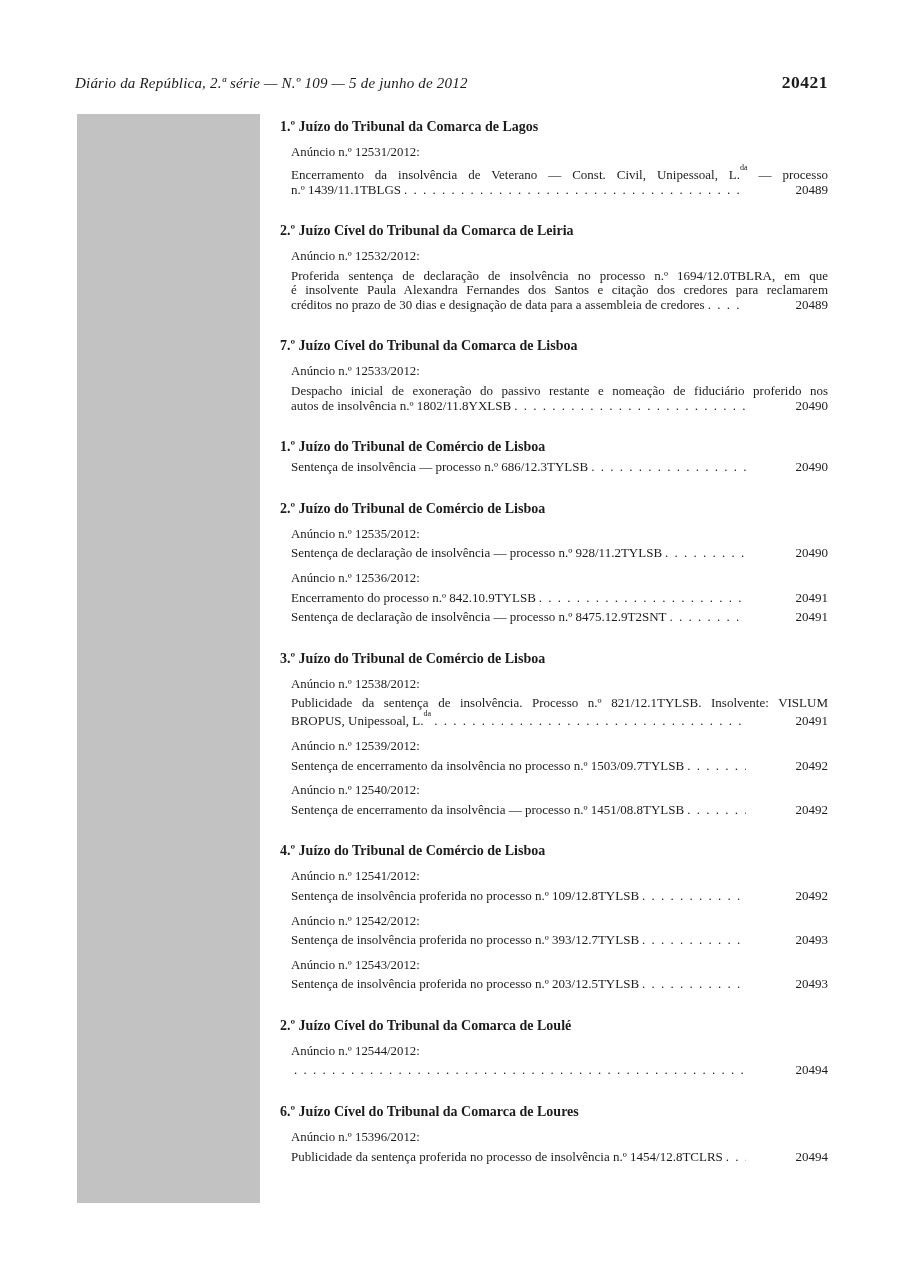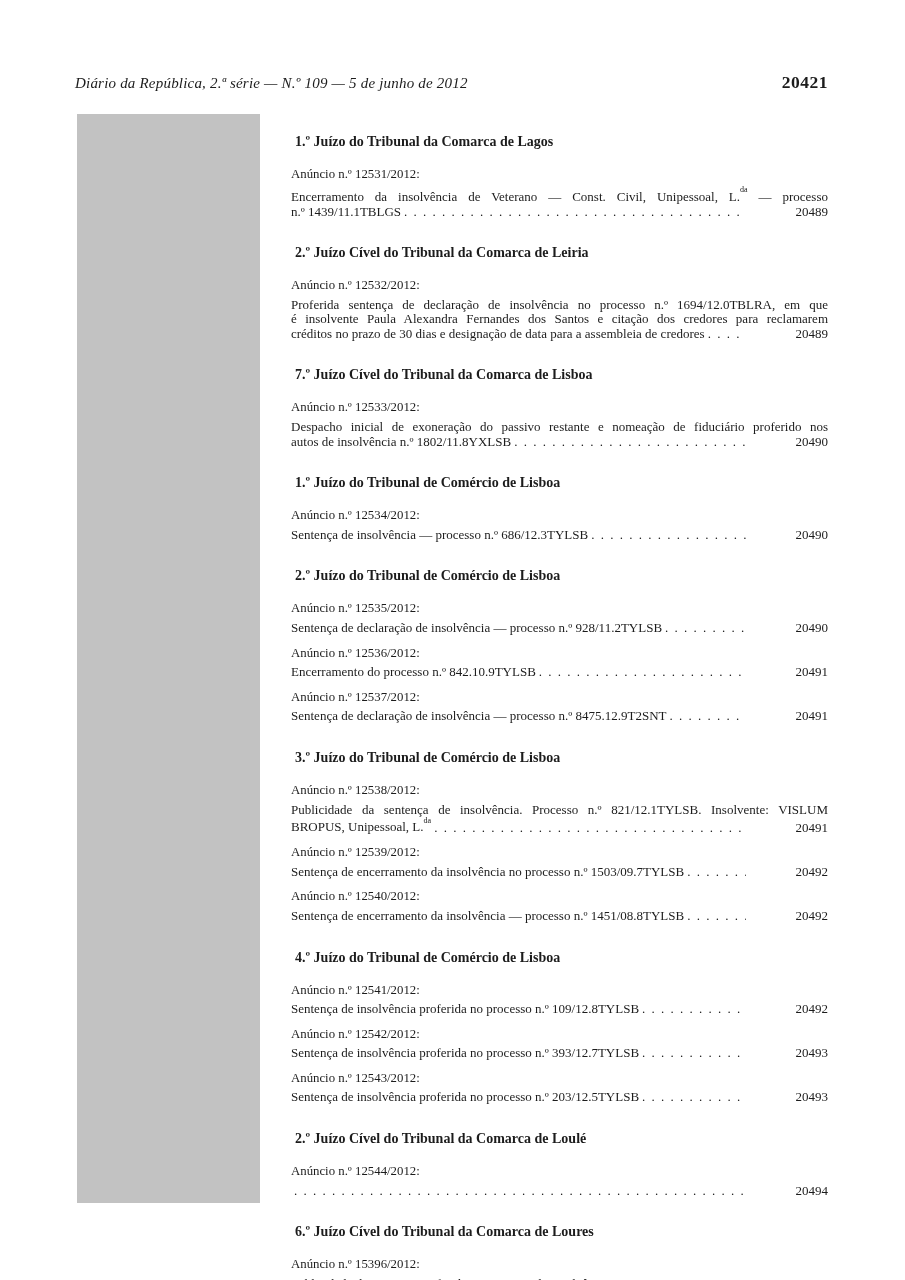--- a/index.html
+++ b/index.html
@@ -27,21 +27,21 @@
     background: #c2c2c2;
   }
 
   
   .toc {
     position: absolute; left: 278px; top: 116px; width: 550px;
   }
   .section { margin: 0; }
   .section + .section { margin-top: 25px; }
   .section-heading {
-    margin: 17px; font-size: 14px; line-height: 17px; font-weight: bold;
+    margin: 2px; font-size: 14px; line-height: 17px; font-weight: bold;
   }
   .entry-label {
     margin: 10px 0 0 13px;
     font-size: 12.8px; line-height: 14.6px; font-weight: normal;
   }
   .entry-body {
     margin: 5px 0 0 13px;
     font-size: 13px; line-height: 14.6px;
   }
   .line { margin: 0; }
@@ -103,21 +103,20 @@
           <div class="line just">Despacho inicial de exoneração do passivo restante e nomeação de fiduciário proferido nos</div>
           <div class="line last">
             <span class="txt">autos de insolvência n.º 1802/11.8YXLSB</span>
             <span class="dots">. . . . . . . . . . . . . . . . . . . . . . . . . . . . . . . . . . . . . . . . . . . . . . . . . . . . . . . . . . . . . . . . . . . . . . . . . . . . . . . . . . . . . . . . . . . . . . . . . . . . . . . . . . . . . . . . . . . . . . . . . . . . . . . . . . . . . . . . . . . . . . . . . . . . . . . . . . . . . . . .</span>
             <span class="pg">20490</span>
           </div>
         </div>
       </div>
       <div class="section">
         <h2 class="section-heading">1.º Juízo do Tribunal de Comércio de Lisboa</h2>
-        <div class="entry-label">Anúncio n.º 12534/2012:</div>
         <div class="entry-body">
           <div class="line last">
             <span class="txt">Sentença de insolvência — processo n.º 686/12.3TYLSB</span>
             <span class="dots">. . . . . . . . . . . . . . . . . . . . . . . . . . . . . . . . . . . . . . . . . . . . . . . . . . . . . . . . . . . . . . . . . . . . . . . . . . . . . . . . . . . . . . . . . . . . . . . . . . . . . . . . . . . . . . . . . . . . . . . . . . . . . . . . . . . . . . . . . . . . . . . . . . . . . . . . . . . . . . . .</span>
             <span class="pg">20490</span>
           </div>
         </div>
       </div>
       <div class="section">
         <h2 class="section-heading">2.º Juízo do Tribunal de Comércio de Lisboa</h2>
@@ -130,21 +129,20 @@
           </div>
         </div>
         <div class="entry-label">Anúncio n.º 12536/2012:</div>
         <div class="entry-body">
           <div class="line last">
             <span class="txt">Encerramento do processo n.º 842.10.9TYLSB</span>
             <span class="dots">. . . . . . . . . . . . . . . . . . . . . . . . . . . . . . . . . . . . . . . . . . . . . . . . . . . . . . . . . . . . . . . . . . . . . . . . . . . . . . . . . . . . . . . . . . . . . . . . . . . . . . . . . . . . . . . . . . . . . . . . . . . . . . . . . . . . . . . . . . . . . . . . . . . . . . . . . . . . . . . .</span>
             <span class="pg">20491</span>
           </div>
         </div>
-        <div class="entry-label">Anúncio n.º 12537/2012:</div>
         <div class="entry-body">
           <div class="line last">
             <span class="txt">Sentença de declaração de insolvência — processo n.º 8475.12.9T2SNT</span>
             <span class="dots">. . . . . . . . . . . . . . . . . . . . . . . . . . . . . . . . . . . . . . . . . . . . . . . . . . . . . . . . . . . . . . . . . . . . . . . . . . . . . . . . . . . . . . . . . . . . . . . . . . . . . . . . . . . . . . . . . . . . . . . . . . . . . . . . . . . . . . . . . . . . . . . . . . . . . . . . . . . . . . . .</span>
             <span class="pg">20491</span>
           </div>
         </div>
       </div>
       <div class="section">
         <h2 class="section-heading">3.º Juízo do Tribunal de Comércio de Lisboa</h2>

